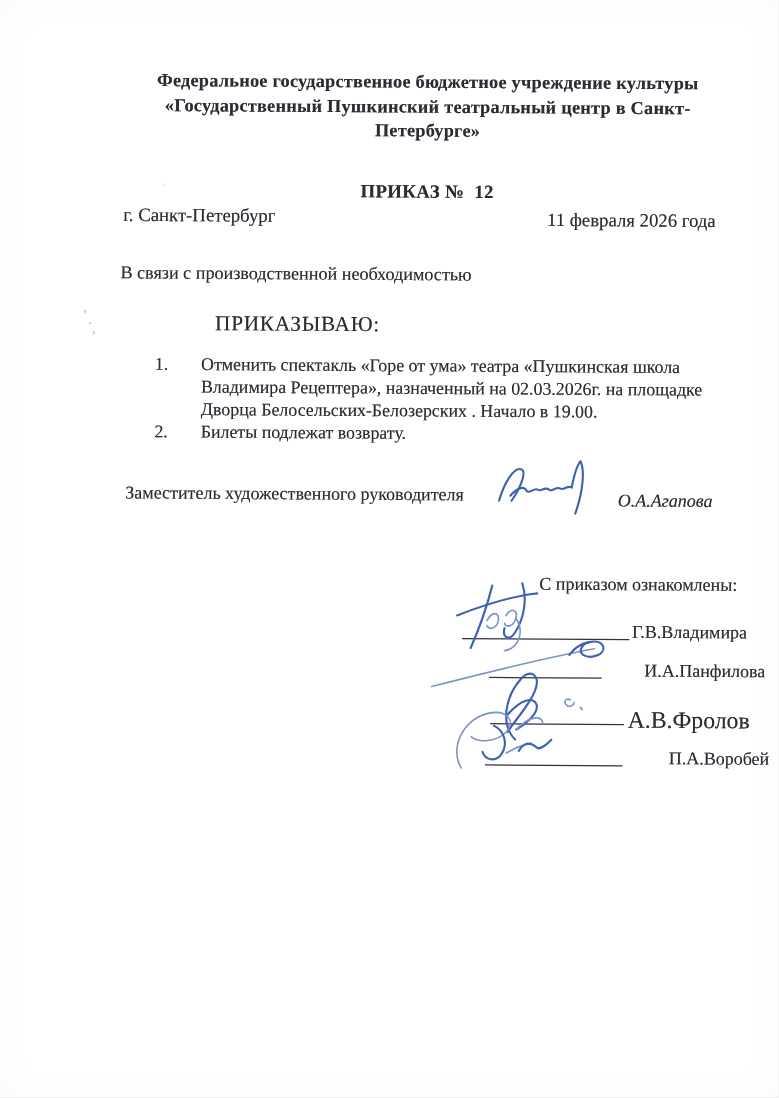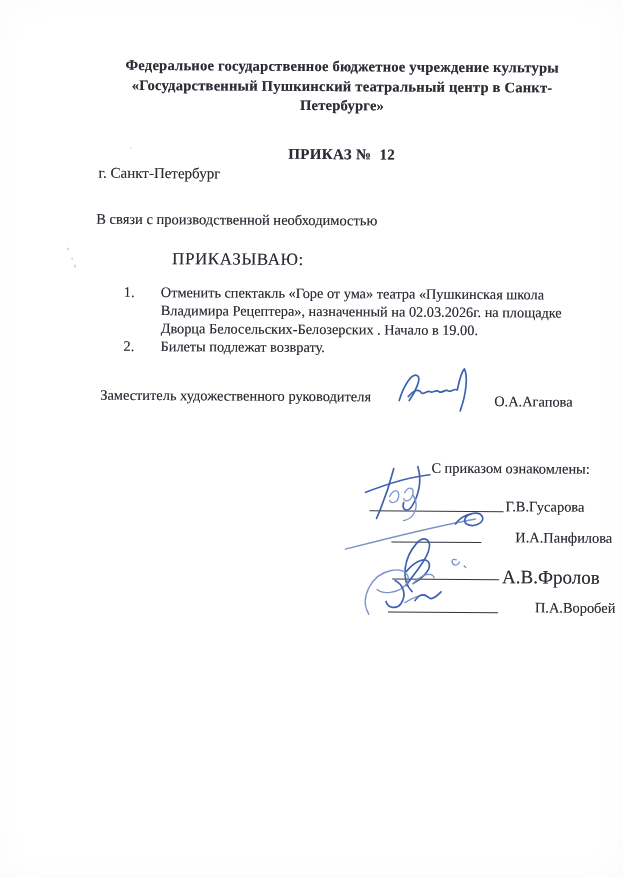--- a/index.html
+++ b/index.html
@@ -32,21 +32,21 @@
   }
   .city  { left:97px;  top:166px; font-size:15px; }
   .date  { left:436px; top:168px; font-size:15px; }
   .intro { left:95px;  top:212px; font-size:14.5px; }
   .directive { left:171px; top:250px; font-size:17px; letter-spacing:0.6px; }
   .order-list { left:123px; top:284px; width:460px; }
   .li { display:flex; font-size:14.3px; line-height:18px; }
   .li .num { width:37px; flex:0 0 37px; }
   .li .txt { width:415px; }
   .signer-title { left:100px; top:388px; font-size:14.4px; }
-  .signer-name  { left:494px; top:392px; font-size:14.4px; }
+  .signer-name  { left:494px; top:392px; font-size:14.4px;font-style:italic; }
   .ack-header { left:420px; top:459px; width:170px; text-align:right; font-size:14.4px; }
   .sig-line { position:absolute; border-bottom:1.4px solid #33333c; }
   .line-1 { left:370px; top:496px; width:134px; height:14px; }
   .line-2 { left:392px; top:527px; width:90px;  height:14px; }
   .line-3 { left:393px; top:564px; width:107px; height:14px; }
   .line-4 { left:389px; top:597px; width:110px; height:14px; }
   .name-1 { left:506px; top:497px; font-size:14.4px; }
   .name-2 { left:484px; top:528px; font-size:14.4px;margin-left:32px; }
   .name-3 { left:503px; top:565px; font-size:19px; }
   .name-4 { left:500px; top:598px; font-size:14.4px;margin-left:36px; }
@@ -64,20 +64,21 @@
 
 <div class="page">
   <div class="scan">
 
     <div class="t header-title">Федеральное государственное бюджетное учреждение культуры
 «Государственный Пушкинский театральный центр в Санкт-
 Петербурге»</div>
 
     <div class="t order-title">ПРИКАЗ №  12</div>
     <div class="t city">г. Санкт-Петербург</div>
+    <div class="t date">11 февраля 2026 года</div>
 
     <div class="t intro">В связи с производственной необходимостью</div>
     <div class="t directive">ПРИКАЗЫВАЮ:</div>
 
     <div class="t order-list">
       <div class="li">
         <span class="num">1.</span>
         <span class="txt">Отменить спектакль «Горе от ума» театра «Пушкинская школа Владимира Рецептера», назначенный на 02.03.2026г. на площадке Дворца Белосельских-Белозерских . Начало в 19.00.</span>
       </div>
       <div class="li">
@@ -98,21 +99,21 @@
 
     <div class="sig-line line-1"></div>
     <svg class="sig" style="left:360px; top:462px;" width="106" height="64" viewBox="0 0 106 64">
       <path d="M6,30 C26,22 52,14 70,12"></path>
       <path d="M34,6 C30,22 24,40 17,56"></path>
       <path class="lt" d="M30,34 C34,26 40,27 39,34 C38,40 32,42 30,38"></path>
       <path class="lt" d="M45,30 C49,23 55,25 53,32 C51,39 45,40 44,36"></path>
       <path d="M58,4 C62,16 60,32 52,44 C48,50 42,48 44,40"></path>
       <path class="lt" d="M53,32 C60,42 56,56 44,58"></path>
     </svg>
-    <div class="t name-1">Г.В.Гусарова</div>
+    <div class="t name-1">Г.В.Владимира</div>
 
     <div class="sig-line line-2"></div>
     <svg class="sig" style="left:344px; top:505px;" width="150" height="50" viewBox="0 0 150 50">
       <path class="lt" d="M2,44 C40,34 95,20 132,13"></path>
       <path d="M112,18 C120,7 136,4 139,11 C141,17 130,22 123,18 C119,15 122,9 128,8"></path>
     </svg>
     <div class="t name-2">И.А.Панфилова</div>
 
     <div class="sig-line line-3"></div>
     <svg class="sig" style="left:385px; top:533px;" width="105" height="64" viewBox="0 0 105 64">

